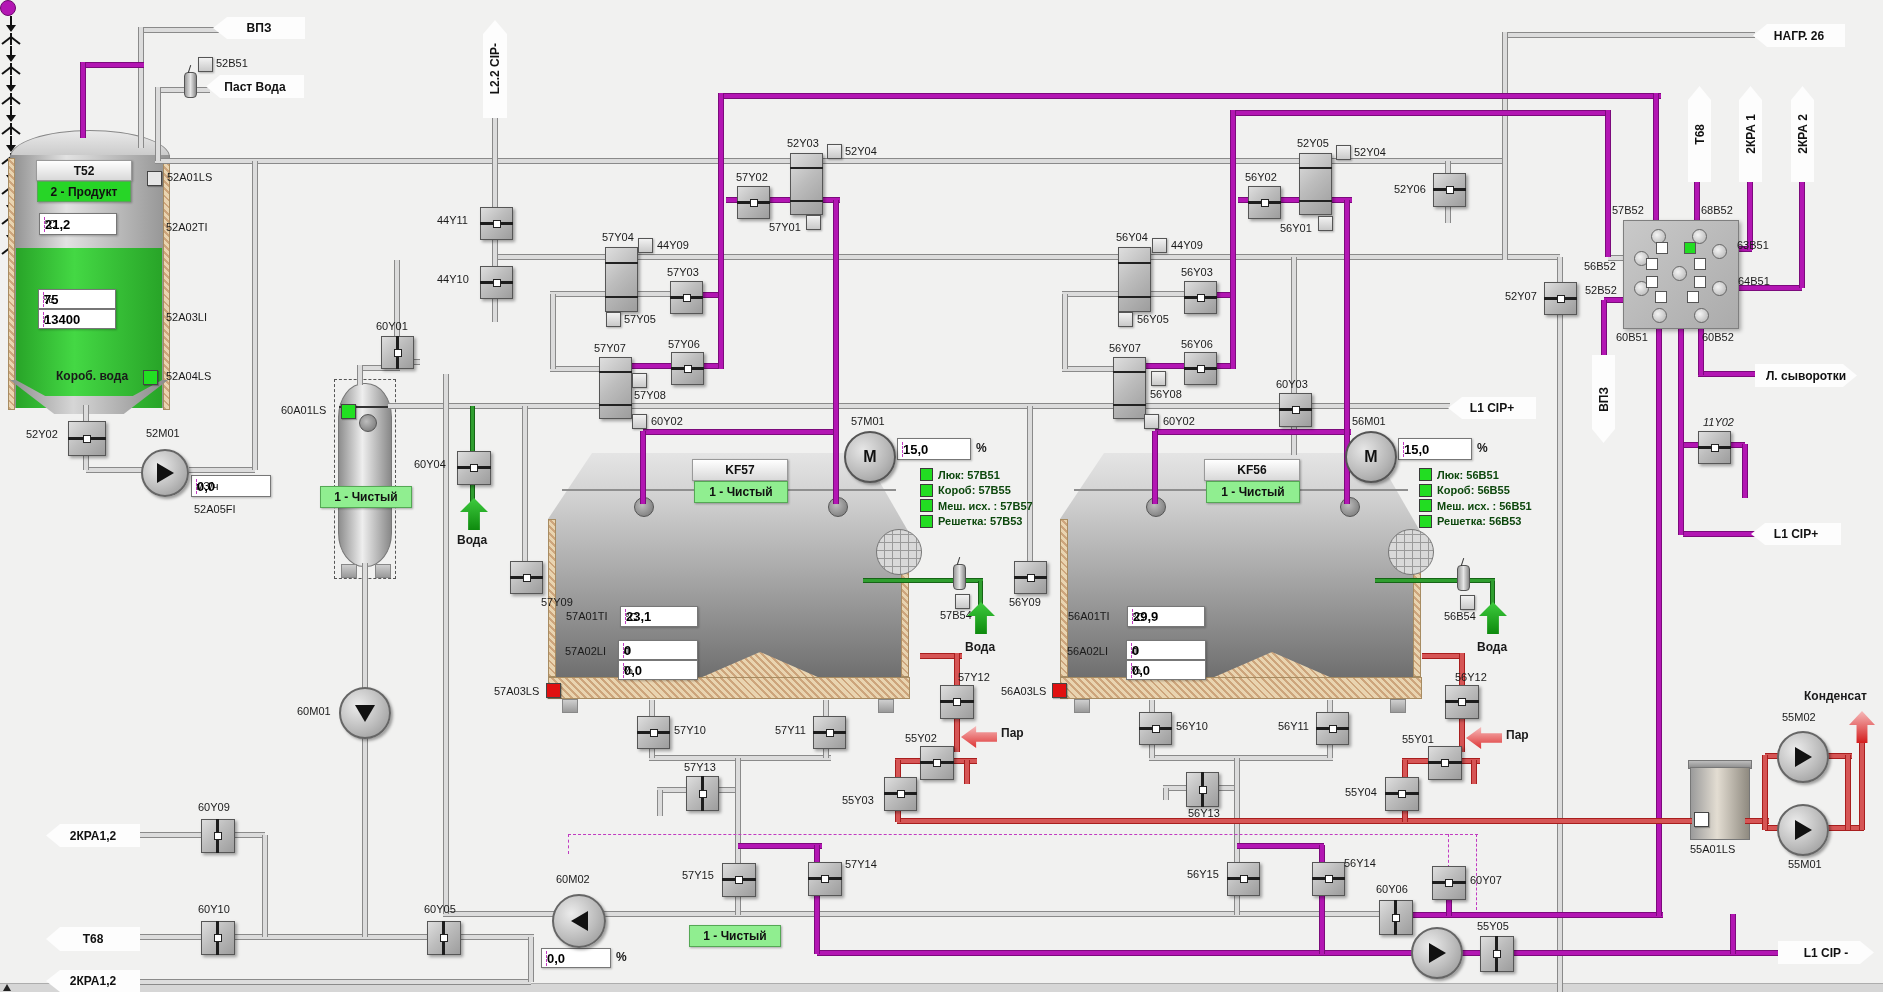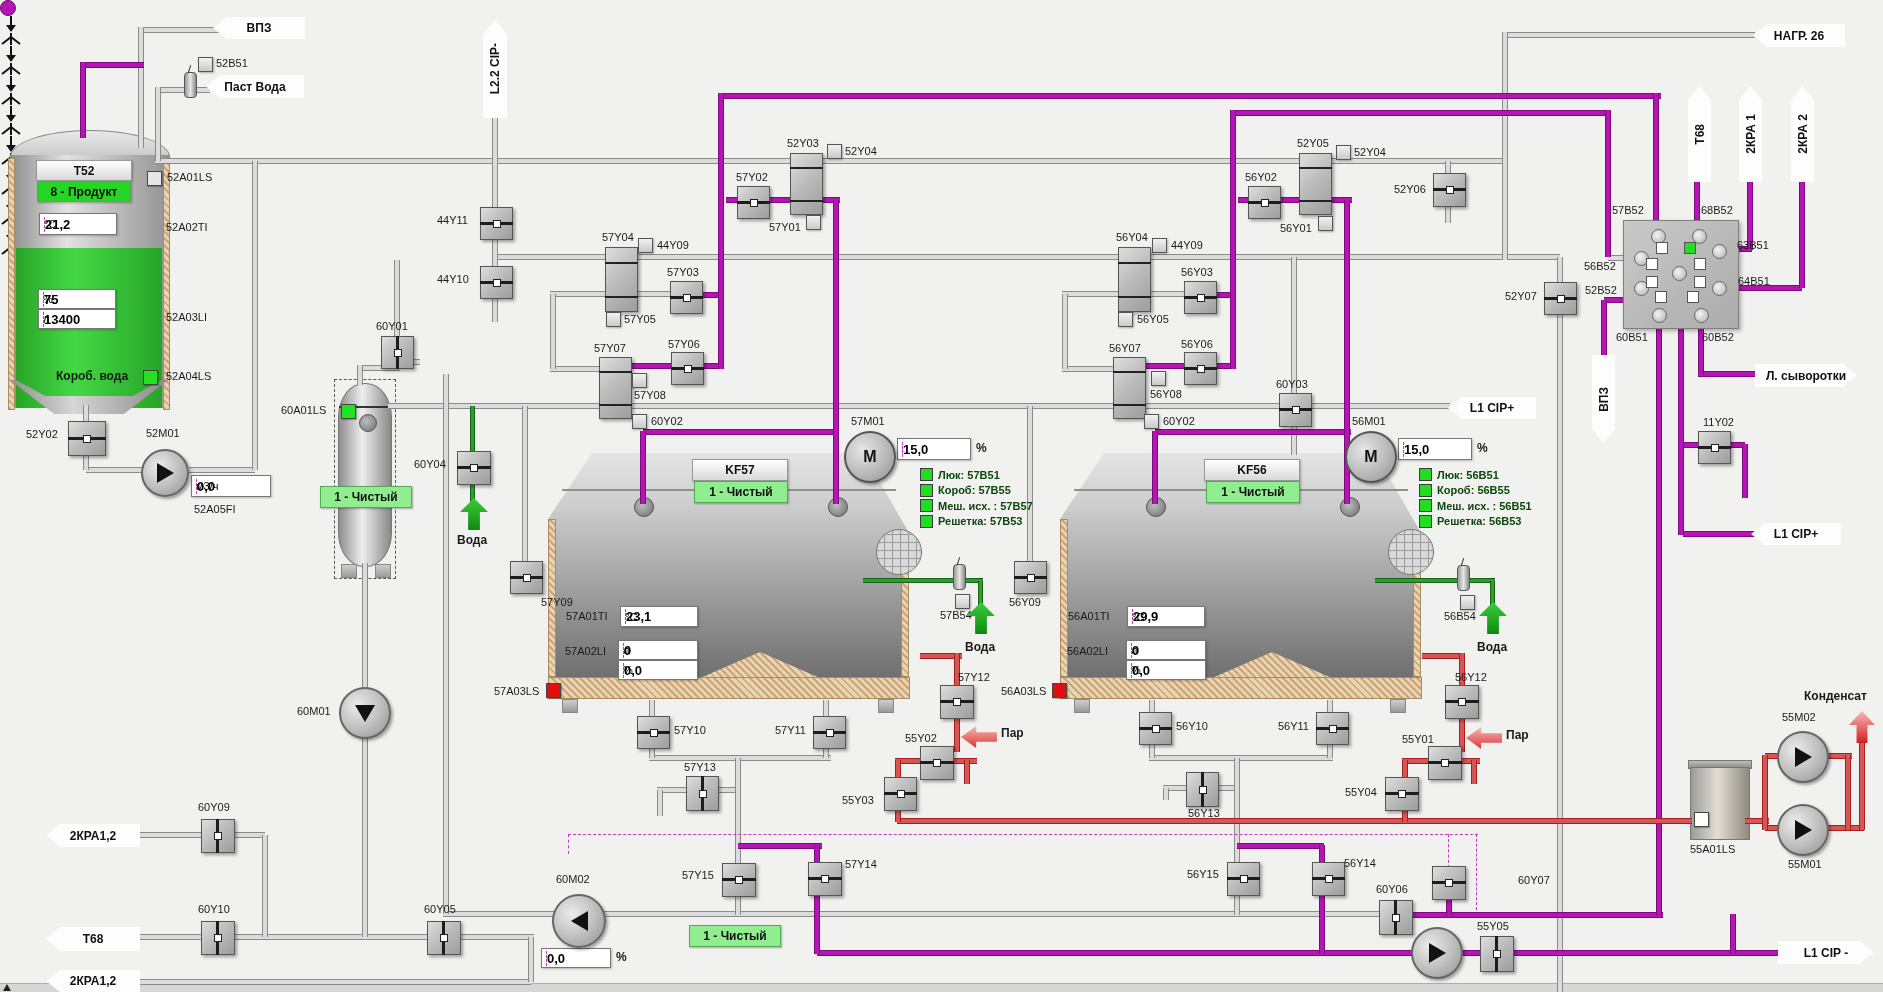--- a/index.html
+++ b/index.html
@@ -81,21 +81,21 @@
     <div class="hatch" style="left:0;top:30px;width:7px;height:252px;"></div>
     <div class="hatch" style="left:155px;top:30px;width:7px;height:252px;"></div>
     <div class="abs" style="left:8px;top:120px;width:146px;height:160px;background:linear-gradient(90deg,#28a428,#44d844 40%,#28a428);"></div>
     <div class="abs" style="left:2px;top:252px;width:158px;height:34px;background:linear-gradient(90deg,#8e8e8e,#d6d6d6 40%,#8a8a8a);clip-path:polygon(0 0,100% 0,72% 100%,28% 100%);border-bottom:0;"></div>
     <div class="abs" style="left:8px;top:252px;width:146px;height:16px;background:linear-gradient(90deg,#28a428,#44d844 40%,#28a428);clip-path:polygon(0 0,100% 0,80% 100%,20% 100%);"></div>
   </div>
   <div class="plate" style="left:36px;top:160px;width:94px;height:19px;">
       <span>Т52</span>
     </div>
   <div class="badge bright" style="left:37px;top:181px;width:92px;height:19px;">
-      <span>8 - Продукт</span>
+      <span>2 - Продукт</span>
     </div>
 
   <div class="abs" style="left:334px;top:379px;width:60px;height:198px;border:1px dashed #555;">
     <div class="abs" style="left:3px;top:3px;width:52px;height:182px;border-radius:26px/34px;background:linear-gradient(90deg,#8e8e8e,#eeeeee 45%,#888888);border:1px solid #777;"></div>
     <div class="abs" style="left:4px;top:26px;width:50px;height:2px;background:#333;"></div>
     <div class="portc" style="left:24px;top:34px;width:16px;height:16px;"></div>
     <div class="legs" style="left:6px;top:184px;"></div>
     <div class="legs" style="left:40px;top:184px;"></div>
   </div>
   <div class="badge" style="left:320px;top:486px;width:90px;height:20px;z-index:6;">
@@ -434,21 +434,21 @@
     <div class="lbl" style="left: 1394px; top: 183px;">52Y06</div>
     <div class="valve" style="left: 1544px; top: 282px; width: 31px; height: 31px;">
       <div class="band"></div>
       <div class="sq"></div>
     </div>
     <div class="lbl" style="left: 1505px; top: 290px;">52Y07</div>
     <div class="valve" style="left: 1698px; top: 431px; width: 31px; height: 31px;">
       <div class="band"></div>
       <div class="sq"></div>
     </div>
-    <div class="lbl" style="left: 1703px; top: 416px;">11Y02</div>
+    <div class="lbl" style="left: 1703px; top: 416px; font-style: italic;">11Y02</div>
     <div class="valve" style="left: 637px; top: 716px; width: 31px; height: 31px;">
       <div class="band"></div>
       <div class="sq"></div>
     </div>
     <div class="lbl" style="left: 674px; top: 724px;">57Y10</div>
     <div class="valve" style="left: 813px; top: 716px; width: 31px; height: 31px;">
       <div class="band"></div>
       <div class="sq"></div>
     </div>
     <div class="lbl" style="left: 775px; top: 724px;">57Y11</div>
@@ -539,21 +539,21 @@
     <div class="lbl" style="left: 424px; top: 903px;">60Y05</div>
     <div class="valve v" style="left: 1379px; top: 900px; width: 32px; height: 33px;">
       <div class="band"></div>
       <div class="sq"></div>
     </div>
     <div class="lbl" style="left: 1376px; top: 883px;">60Y06</div>
     <div class="valve" style="left: 1432px; top: 866px; width: 32px; height: 32px;">
       <div class="band"></div>
       <div class="sq"></div>
     </div>
-    <div class="lbl" style="left: 1470px; top: 874px; margin-left: 48px;">60Y07</div>
+    <div class="lbl" style="left: 1470px; top: 874px;">60Y07</div>
     <div class="valve v" style="left: 1480px; top: 936px; width: 32px; height: 34px;">
       <div class="band"></div>
       <div class="sq"></div>
     </div>
     <div class="lbl" style="left: 1477px; top: 920px;">55Y05</div>
     <div class="cb" style="left: 198px; top: 57px;"></div>
     <div class="lbl" style="left: 216px; top: 57px;">52B51</div>
     <div class="cb" style="left: 827px; top: 144px;"></div>
     <div class="lbl" style="left: 845px; top: 145px;">52Y04</div>
     <div class="cb" style="left: 806px; top: 215px;"></div>

